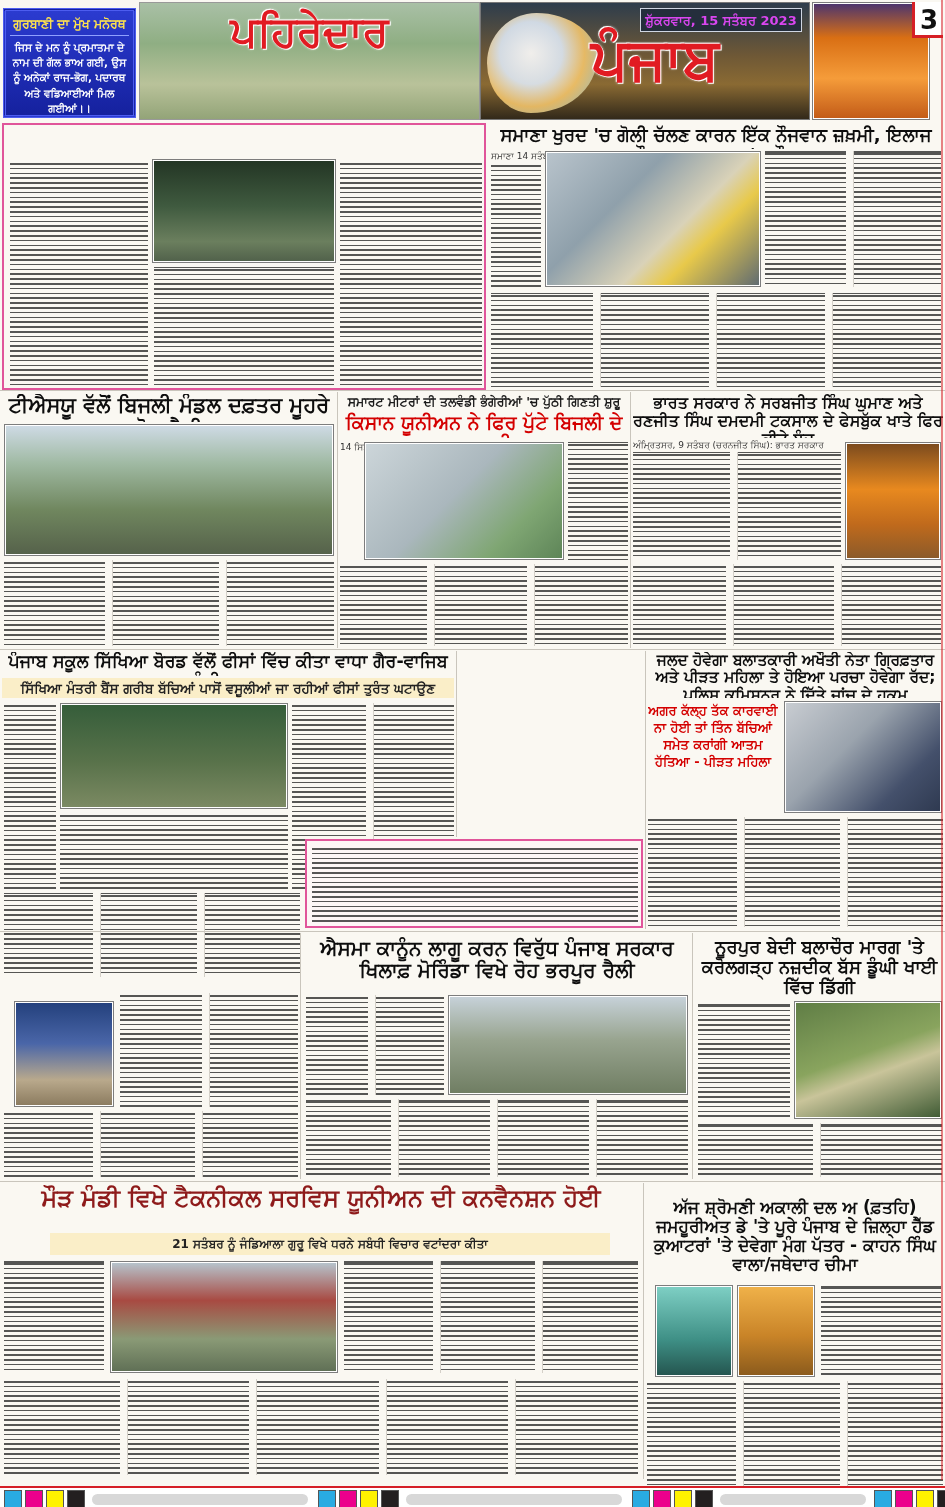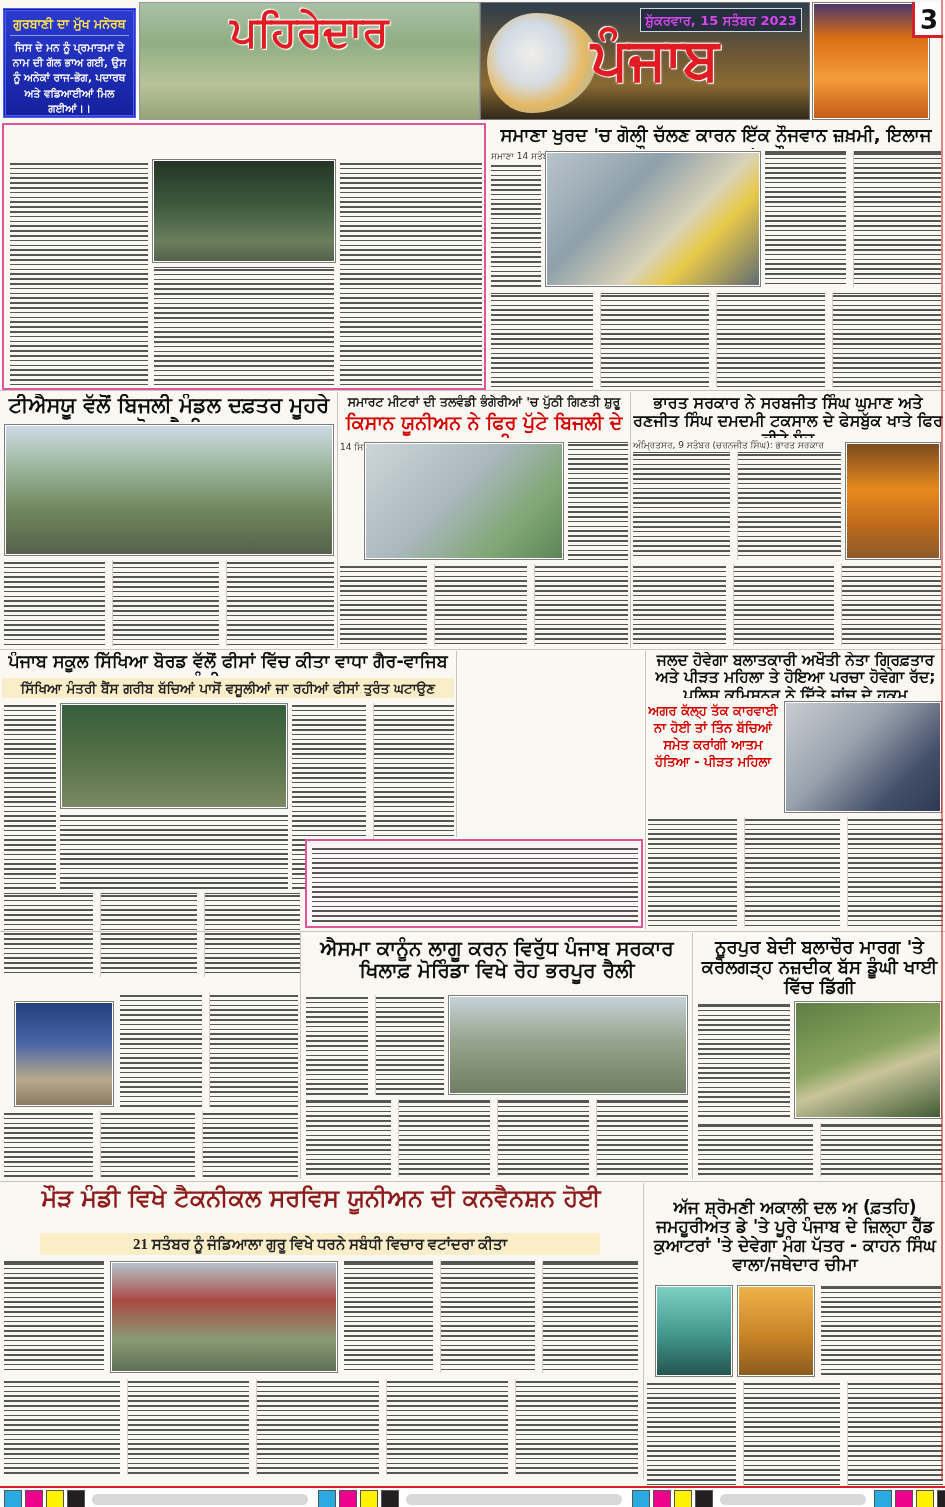--- a/index.html
+++ b/index.html
@@ -225,21 +225,21 @@
     <div class="abs cols" style="left:2px;top:190px;width:244px;height:54px;">
       <div class="col lines"></div>
         <div class="col lines"></div>
     </div>
   </div>
 
   <div class="abs rule-h" style="left:0;top:1181px;width:945px;"></div>
 
   <div class="abs" style="left:2px;top:1183px;width:638px;height:296px;">
     <div class="hl hl-maroon" style="position:absolute;left:0;top:2px;width:638px;height:30px;font-size:24px;">ਮੌੜ ਮੰਡੀ ਵਿਖੇ ਟੈਕਨੀਕਲ ਸਰਵਿਸ ਯੂਨੀਅਨ ਦੀ ਕਨਵੈਨਸ਼ਨ ਹੋਈ</div>
-    <div class="subhead-yellow" style="position:absolute;left:38px;top:50px;width:560px;height:22px;font-size:15px;line-height:22px;font-family:Liberation Serif, serif;">21 ਸਤੰਬਰ ਨੂੰ ਜੰਡਿਆਲਾ ਗੁਰੂ ਵਿਖੇ ਧਰਨੇ ਸਬੰਧੀ ਵਿਚਾਰ ਵਟਾਂਦਰਾ ਕੀਤਾ</div>
+    <div class="subhead-yellow" style="position:absolute;left:48px;top:50px;width:560px;height:22px;font-size:12px;line-height:22px;">21 ਸਤੰਬਰ ਨੂੰ ਜੰਡਿਆਲਾ ਗੁਰੂ ਵਿਖੇ ਧਰਨੇ ਸਬੰਧੀ ਵਿਚਾਰ ਵਟਾਂਦਰਾ ਕੀਤਾ</div>
     <div class="abs photo" style="left:108px;top:78px;width:228px;height:112px;
                 background:linear-gradient(180deg,#b6c6cf 0%,#a84a42 35%,#8a9a76 70%,#5f6f55 100%);"></div>
     <div class="abs lines" style="left:2px;top:78px;width:100px;height:112px;"></div>
     <div class="abs cols" style="left:342px;top:78px;width:294px;height:112px;">
       <div class="col lines"></div>
         <div class="col lines"></div>
         <div class="col lines"></div>
     </div>
     <div class="abs cols" style="left:2px;top:196px;width:634px;height:96px;">
       <div class="col lines"></div>

